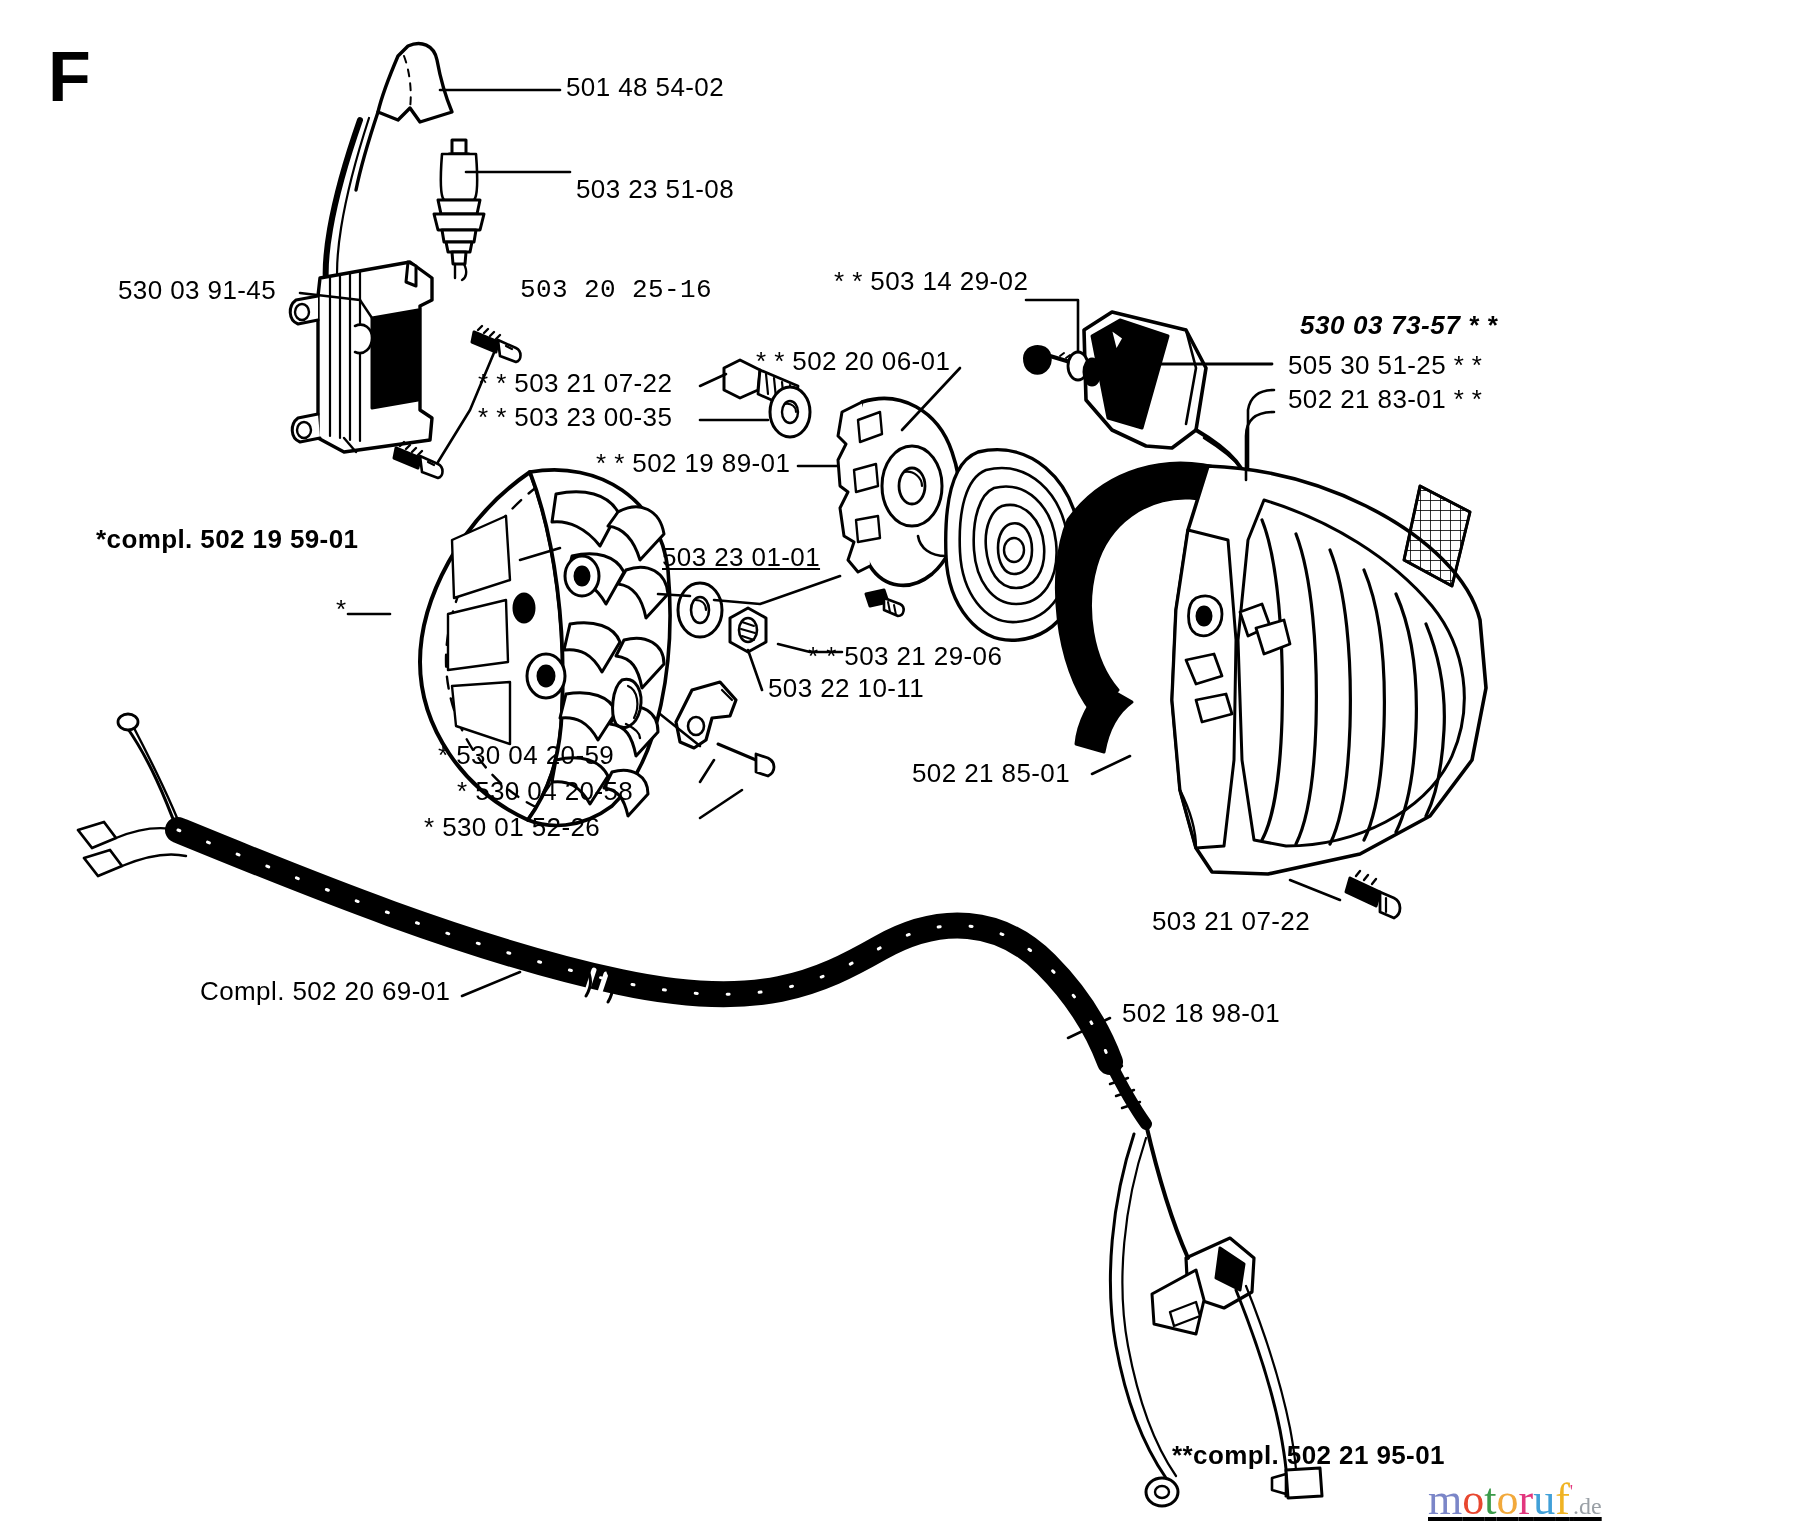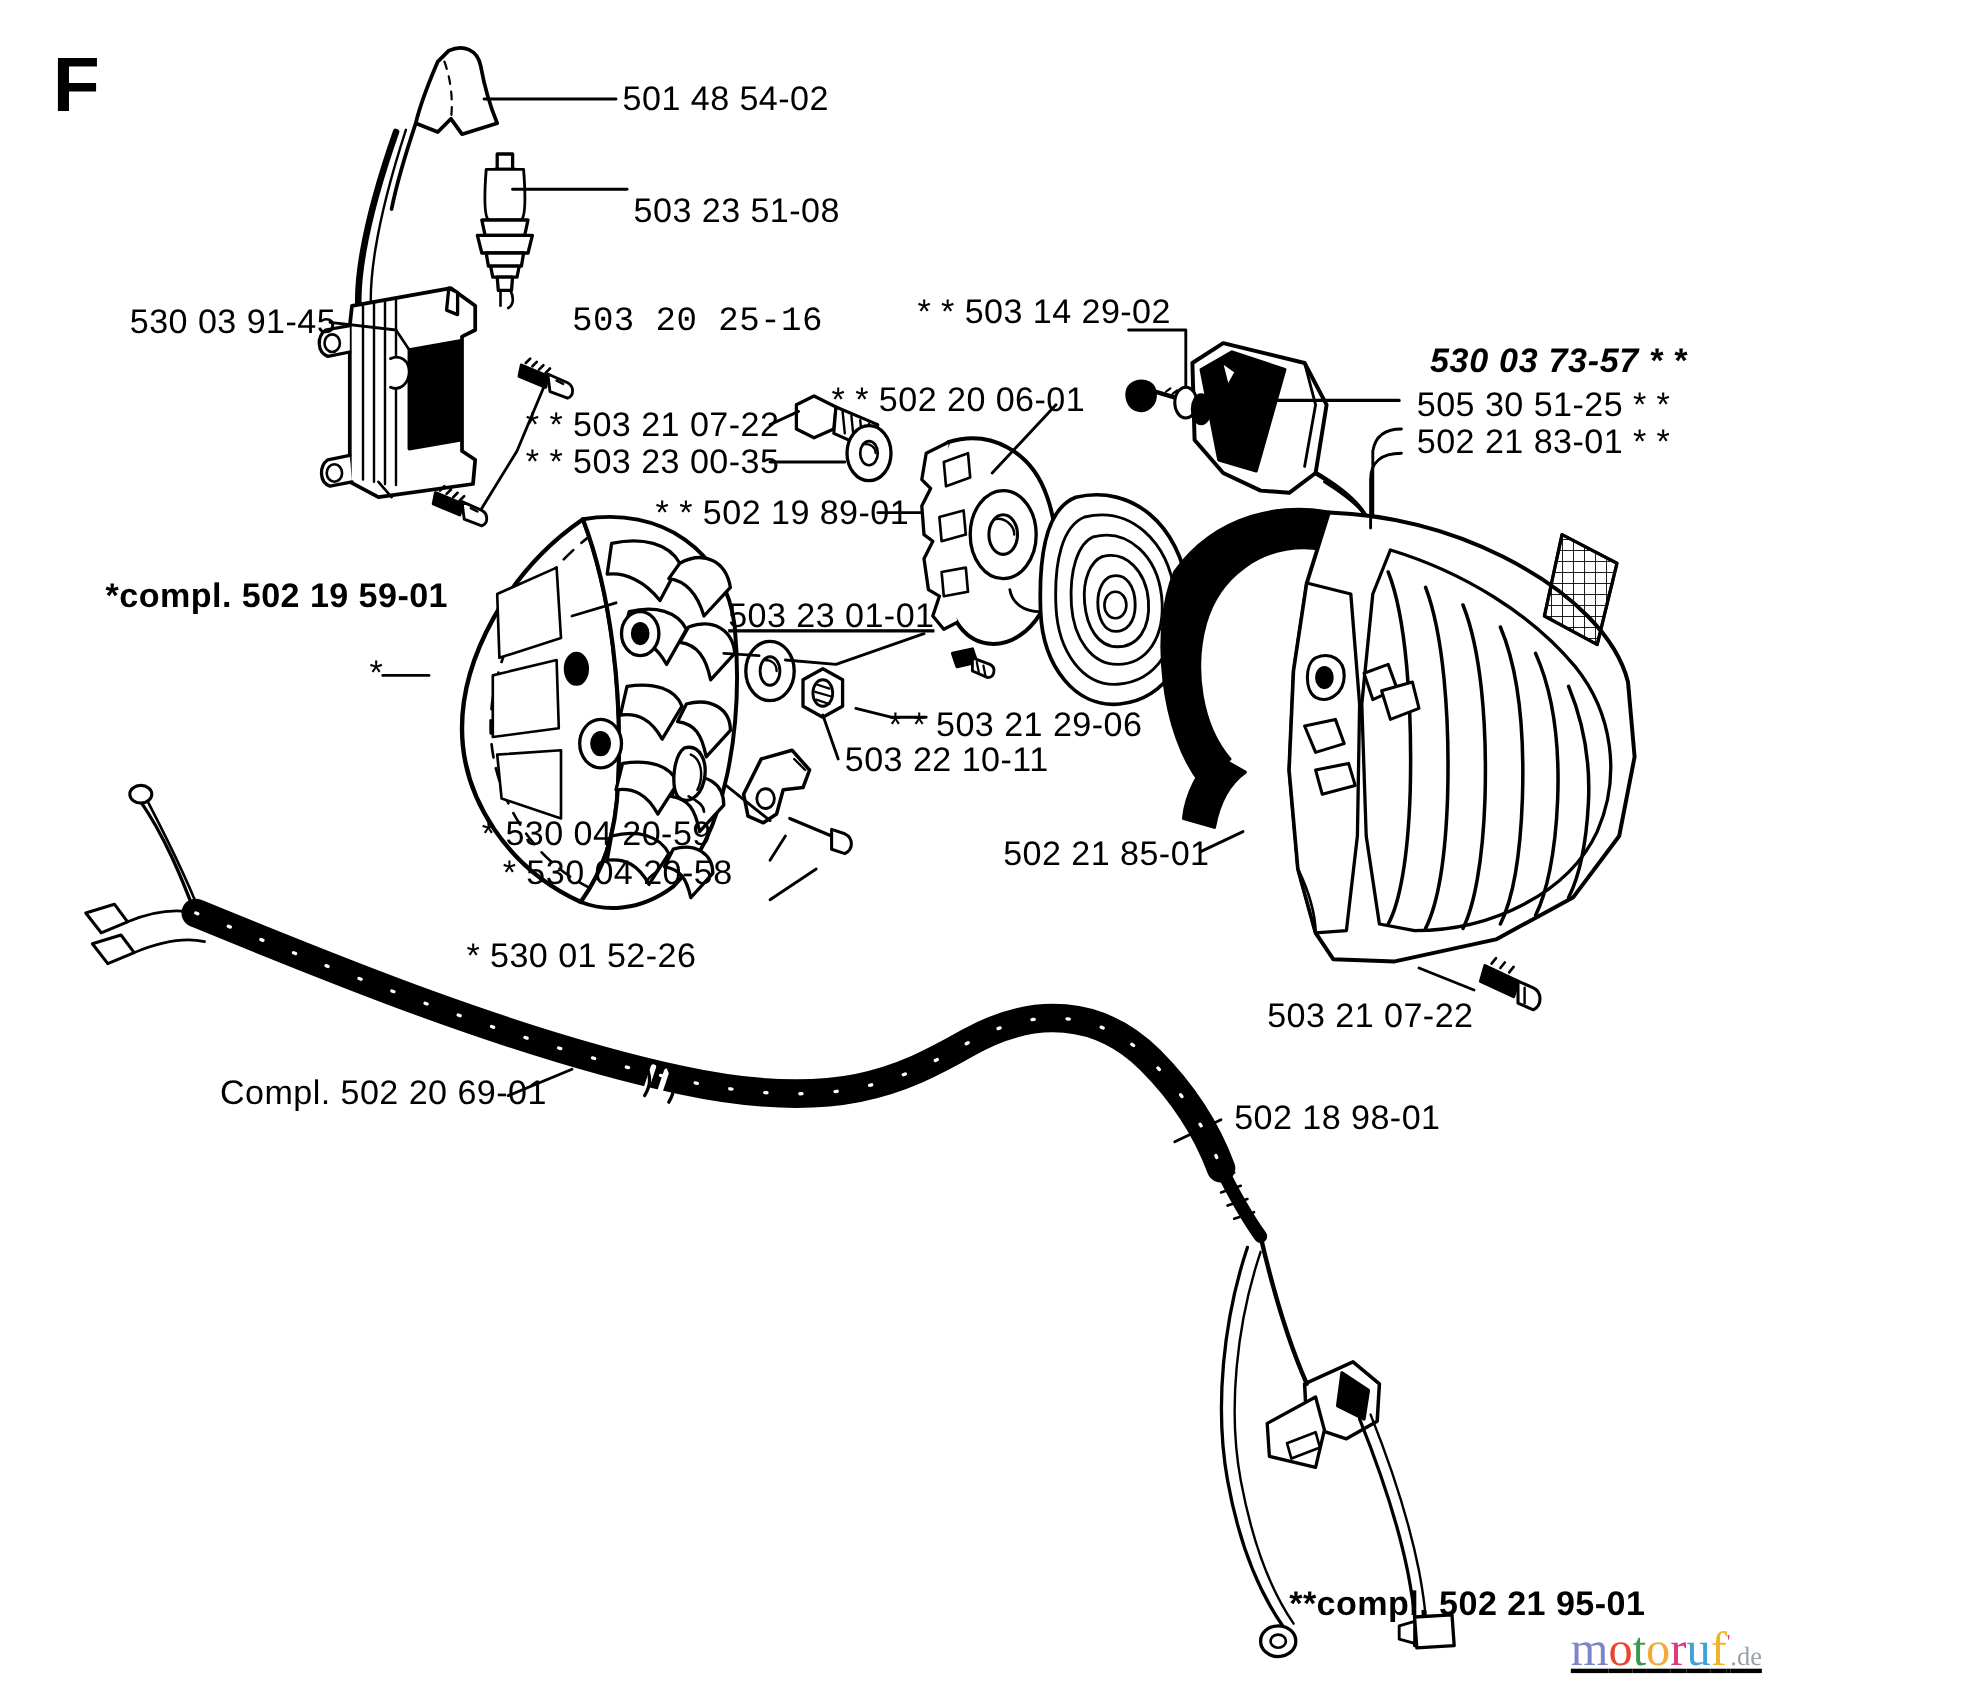--- a/index.html
+++ b/index.html
@@ -6,21 +6,21 @@
   body{font-family:"Liberation Sans", sans-serif;}
   #page{
     position:relative;
     width:1800px;height:1539px;
     background:#ffffff;
     overflow:hidden;
   }
   .lbl{
     position:absolute;
     font-family:"Liberation Sans", sans-serif;
-    font-size:31px;
+    font-size:26px;
     color:#000000;
     white-space:nowrap;
     letter-spacing:0.4px;
     line-height:1;
   }
   .lbl.bold{font-weight:bold;}
   .lbl.bolditalic{font-weight:bold;font-style:italic;letter-spacing:0.6px;}
   .section-letter{
     position:absolute;
     font-family:"Liberation Sans", sans-serif;
@@ -407,21 +407,21 @@
   <div class="lbl" style="left:662px;top:544px;text-decoration:underline;">503 23 01-01</div>
 
   <div class="lbl" style="left:768px;top:675px;">503 22 10-11</div>
 
   <div class="lbl" style="left:808px;top:643px;">* * 503 21 29-06</div>
 
   <div class="lbl" style="left:438px;top:742px;">* 530 04 20-59</div>
 
   <div class="lbl" style="left:424px;top:778px;margin-left:33px;">* 530 04 20-58</div>
 
-  <div class="lbl" style="left:424px;top:814px;margin-top:39px;">* 530 01 52-26</div>
+  <div class="lbl" style="left:424px;top:814px;">* 530 01 52-26</div>
 
   <div class="lbl" style="left:912px;top:760px;">502 21 85-01</div>
 
   <div class="lbl" style="left:1152px;top:908px;">503 21 07-22</div>
 
   <div class="lbl" style="left:200px;top:978px;">Compl. 502 20 69-01</div>
 
   <div class="lbl" style="left:1122px;top:1000px;">502 18 98-01</div>
 
   <div class="lbl bold" style="left:1172px;top:1442px;">**compl. 502 21 95-01</div>

